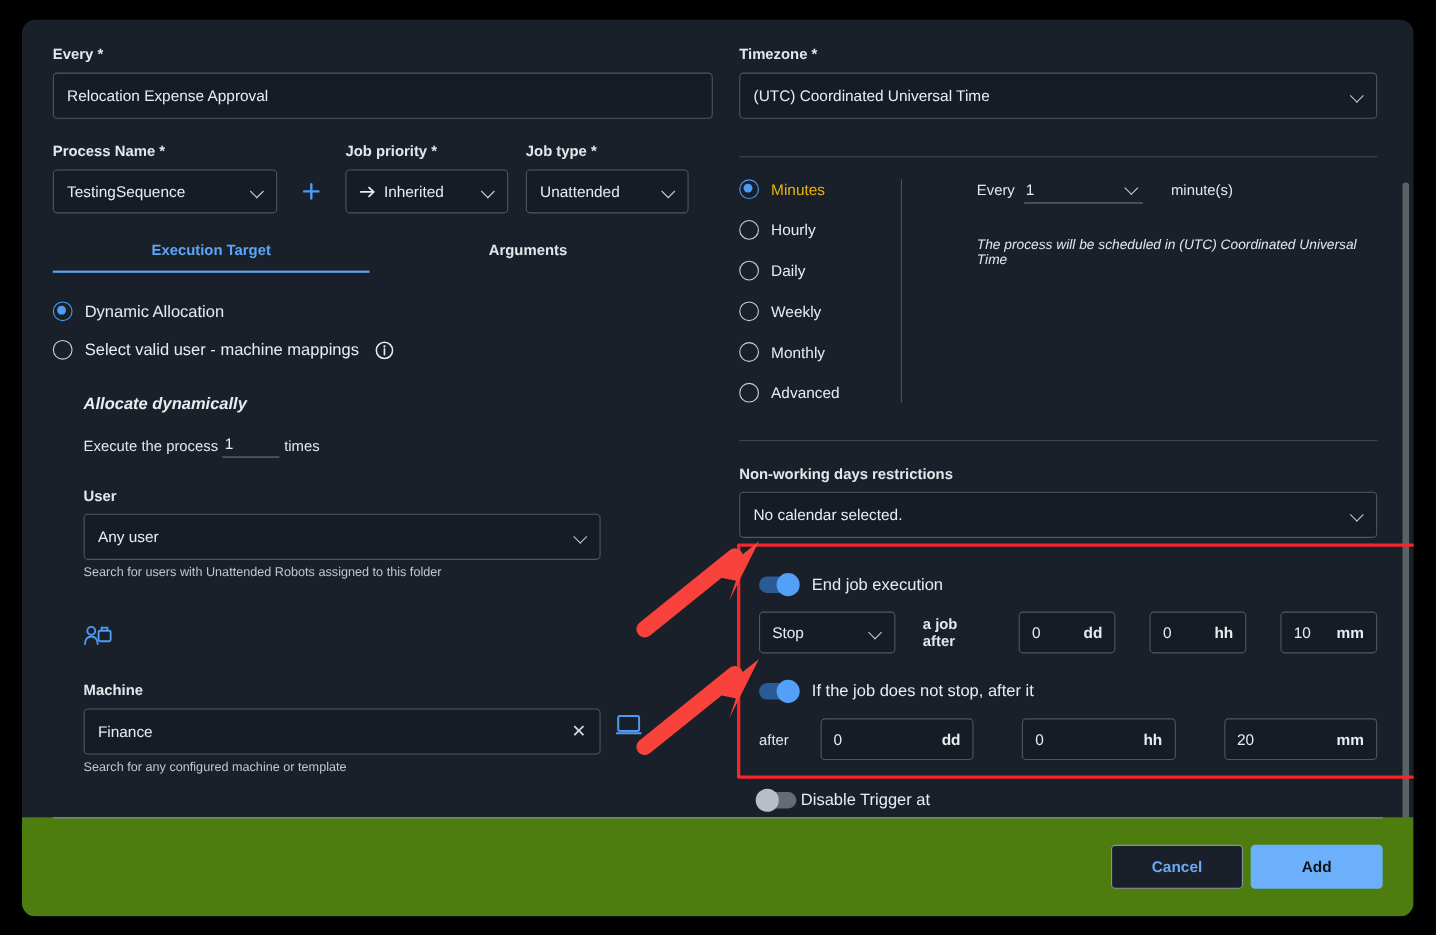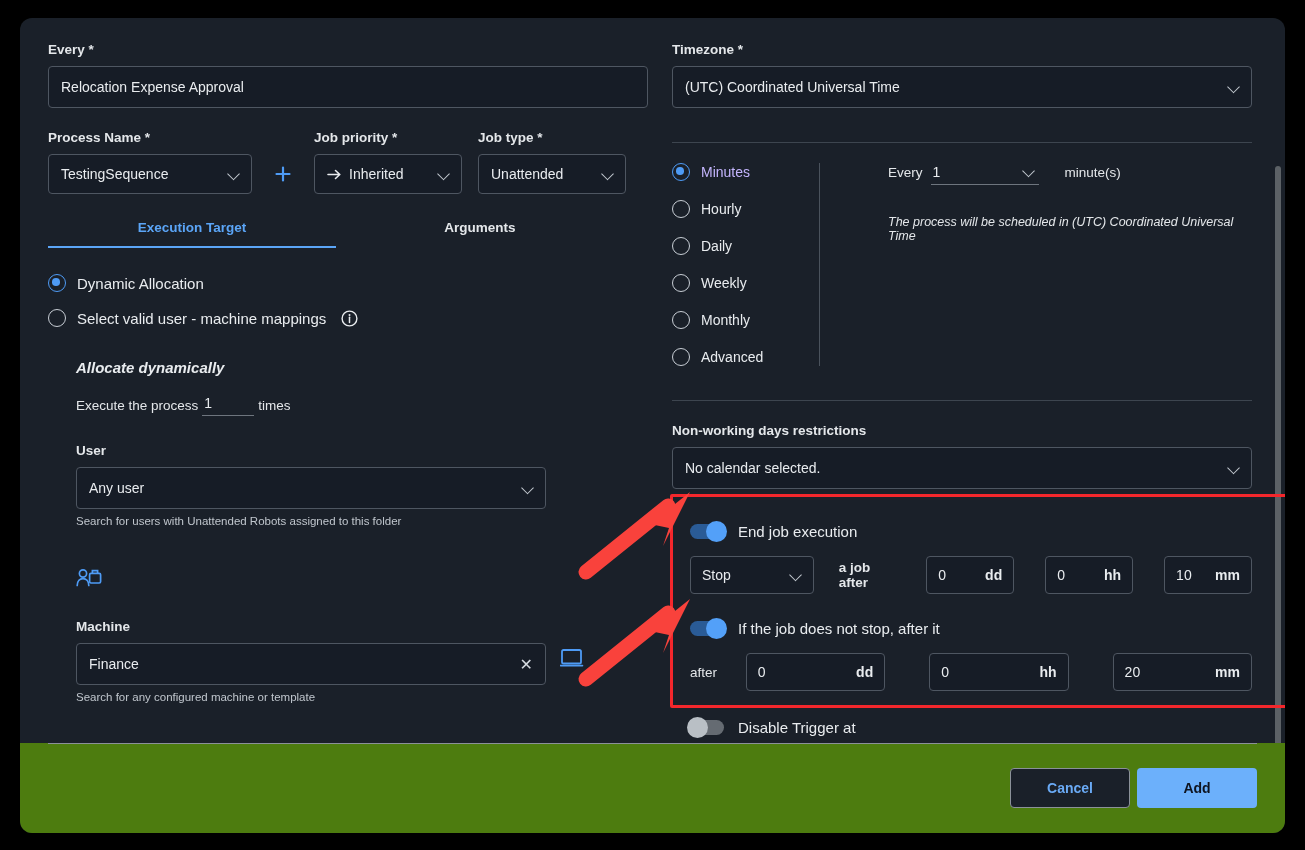--- a/index.html
+++ b/index.html
@@ -360,21 +360,21 @@
         <span>(UTC) Coordinated Universal Time</span>
         <span class="chev"></span>
       </div>
 
       <div class="divider" style="margin-top:34px;"></div>
 
       <div style="display:flex; margin-top:20px;">
         <div style="width:148px; border-right:1px solid #4a525c; padding-right:10px;">
           <div class="radio-row" style="margin-bottom:19px;">
             <span class="radio on"></span>
-            <span style="color:#c4b5fd; font-size:14px;">Minutes</span>
+            <span style="color:#eab308; font-size:14px;">Minutes</span>
           </div>
           <div class="radio-row" style="margin-bottom:19px;">
             <span class="radio"></span>
             <span style="color:#e9ecef; font-size:14px;">Hourly</span>
           </div>
           <div class="radio-row" style="margin-bottom:19px;">
             <span class="radio"></span>
             <span style="color:#e9ecef; font-size:14px;">Daily</span>
           </div>
           <div class="radio-row" style="margin-bottom:19px;">
@@ -455,21 +455,21 @@
             <span>0</span>
             <span class="unit">hh</span>
           </div>
           <div class="num-field" style="width:144px; margin-left:44px;">
             <span>20</span>
             <span class="unit">mm</span>
           </div>
         </div>
       </div>
 
-      <div style="display:flex; align-items:center; gap:14px; margin-top:28px; padding-left:18px;">
+      <div style="display:flex; align-items:center; gap:4px; margin-top:28px; padding-left:18px;">
         <span class="toggle off"></span>
         <span style="color:#e9ecef; font-size:15px;">Disable Trigger at</span>
       </div>
 
       <div style="display:flex; align-items:center; gap:13px; margin-top:27px; padding-left:18px;">
         <span class="checkbox-sq"></span>
         <span style="color:#9aa1a9; font-size:14px;">Keep User/Machine allocation on job resumption</span>
       </div>
     </div>
 

